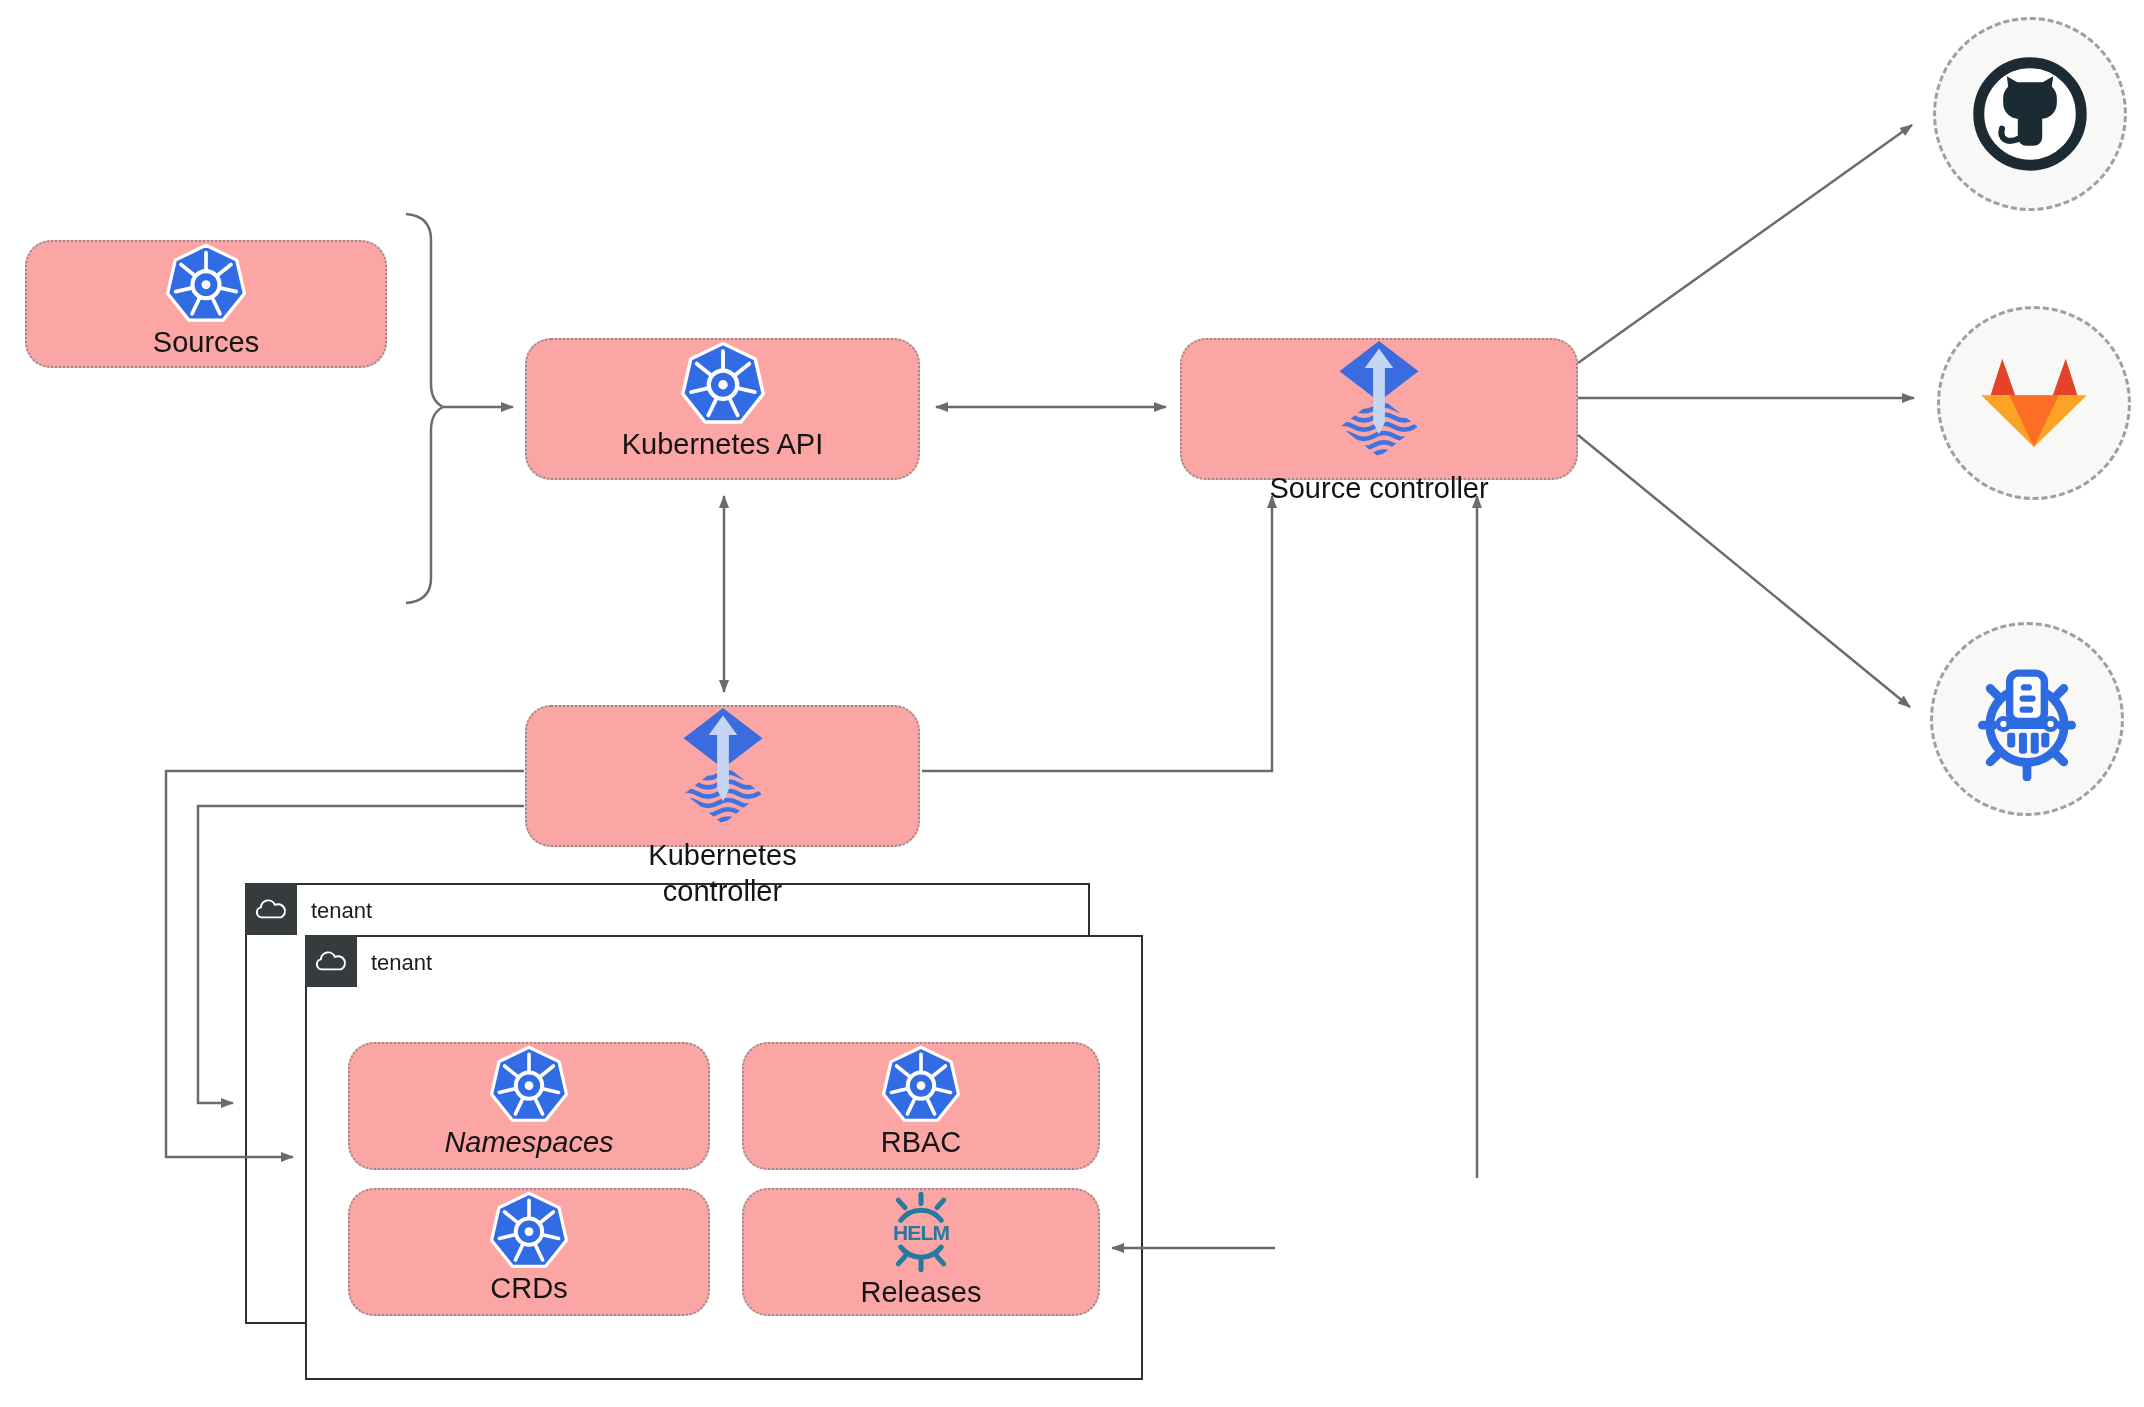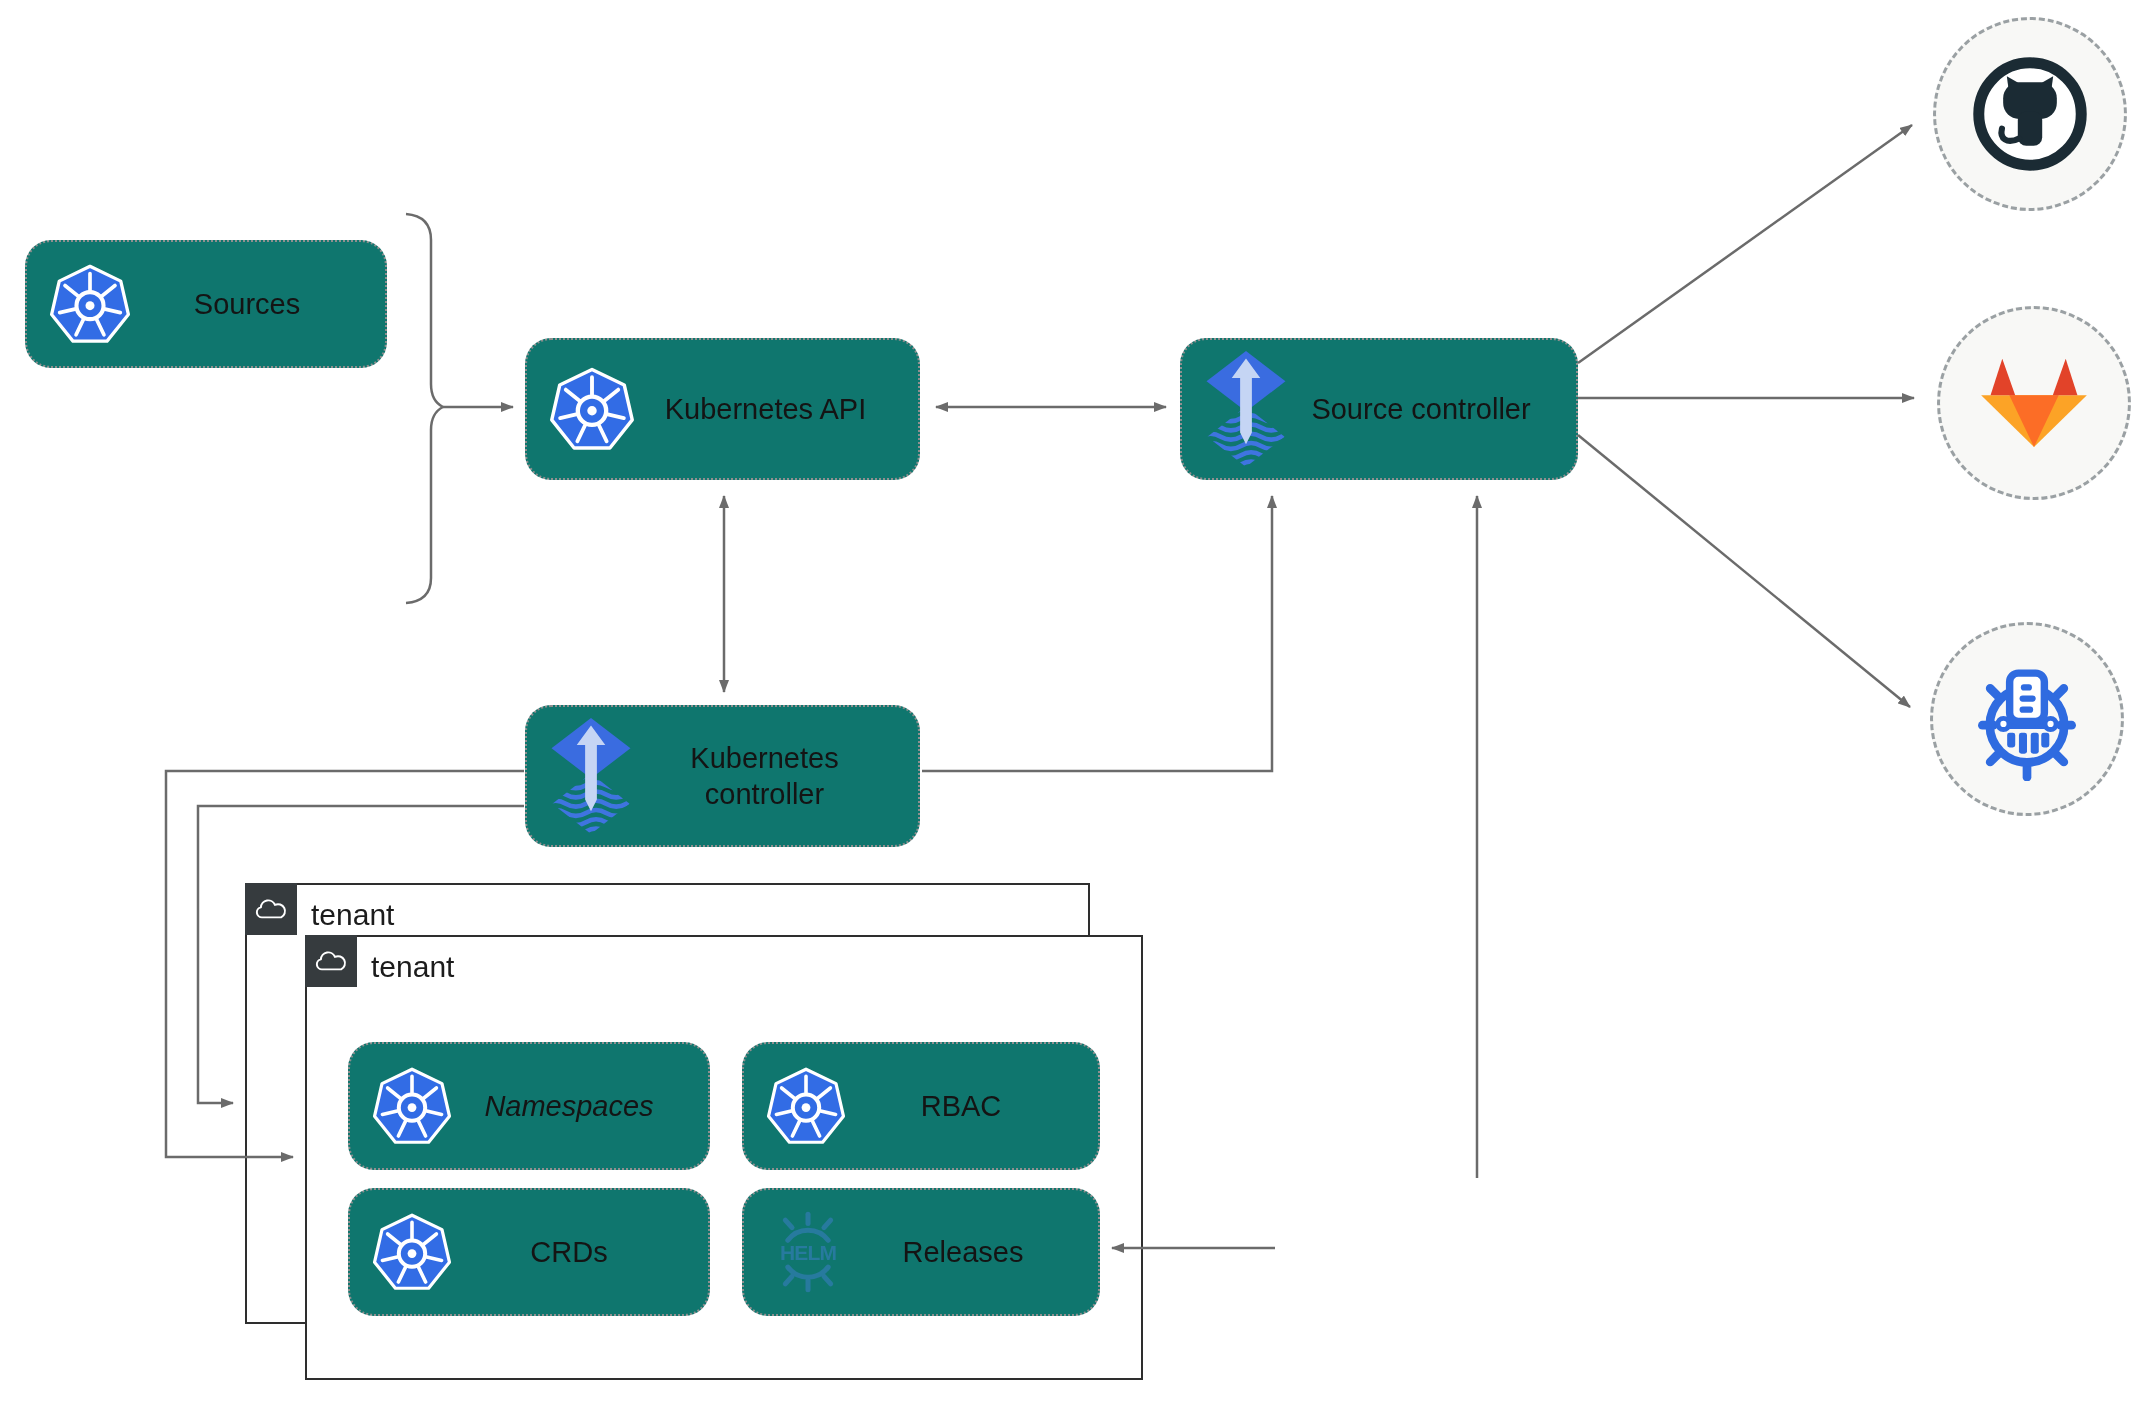--- a/index.html
+++ b/index.html
@@ -1,28 +1,28 @@
 <!DOCTYPE html>
 <html><head>
 <meta charset="utf-8">
 <style>
   html,body{margin:0;padding:0;background:#ffffff;}
   .canvas{position:relative;width:2144px;height:1407px;background:#ffffff;
           font-family:"Liberation Sans",sans-serif;overflow:hidden;}
-  .node{position:absolute;background:#0f766e;border:2px dotted #8f8f8f;border-radius:26px;
-        display:flex;align-items:center;padding:0 22px;box-sizing:border-box;z-index:3;}
+  .node{position:absolute;background:#fca5a5;border:2px dotted #8f8f8f;border-radius:26px;
+        display:flex;align-items:center;padding:0 22px;box-sizing:border-box;z-index:3;flex-direction:column;}
   .node .label{flex:1;text-align:center;font-size:29px;color:#141414;line-height:1.25;}
   .node .label.wrap{max-width:220px;margin:12px auto;}
   .icon{display:flex;align-items:center;justify-content:center;}
   .tenant{position:absolute;background:#ffffff;border:2px solid #2e2e2e;box-sizing:border-box;}
   .tenant-back{z-index:1;}
   .tenant-front{z-index:2;}
   .tenant-tab{position:absolute;left:-2px;top:-2px;width:52px;height:52px;background:#363b3e;
               display:flex;align-items:center;justify-content:center;}
-  .tenant-label{position:absolute;left:64px;top:13px;font-size:30px;color:#1c1c1c;}
+  .tenant-label{position:absolute;left:64px;top:13px;font-size:22px;color:#1c1c1c;}
   .circle{position:absolute;width:194px;height:194px;border:3px dashed #9aa0a3;border-radius:50%;
           background:#f8f8f6;display:flex;align-items:center;justify-content:center;
           box-sizing:border-box;z-index:3;}
   svg.connectors{position:absolute;left:0;top:0;z-index:6;pointer-events:none;}
   .defs-holder{position:absolute;width:0;height:0;overflow:hidden;}
 </style>
 </head>
 <body>
 
 <div class="canvas">

